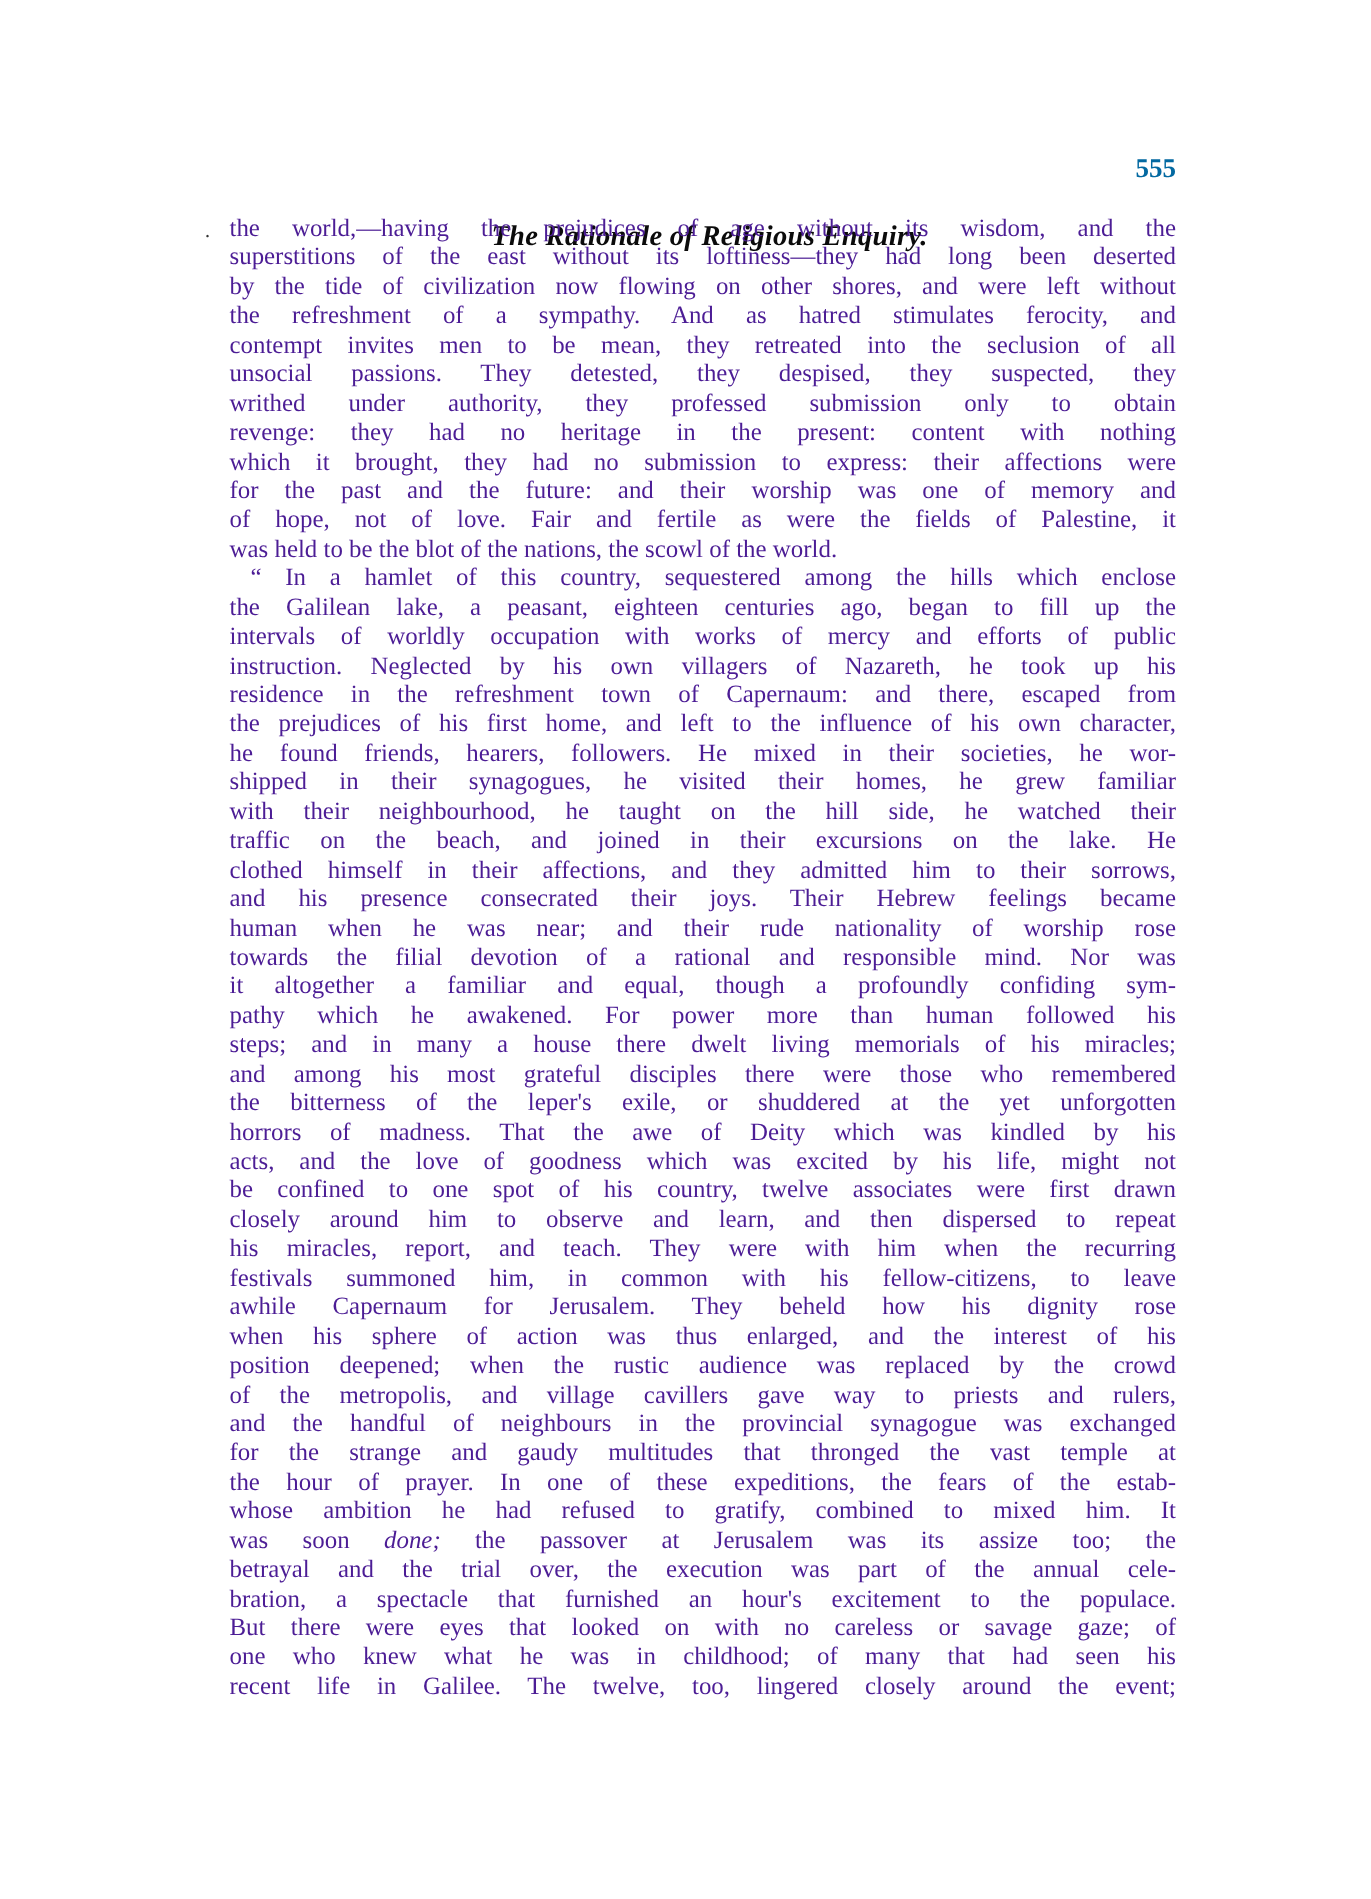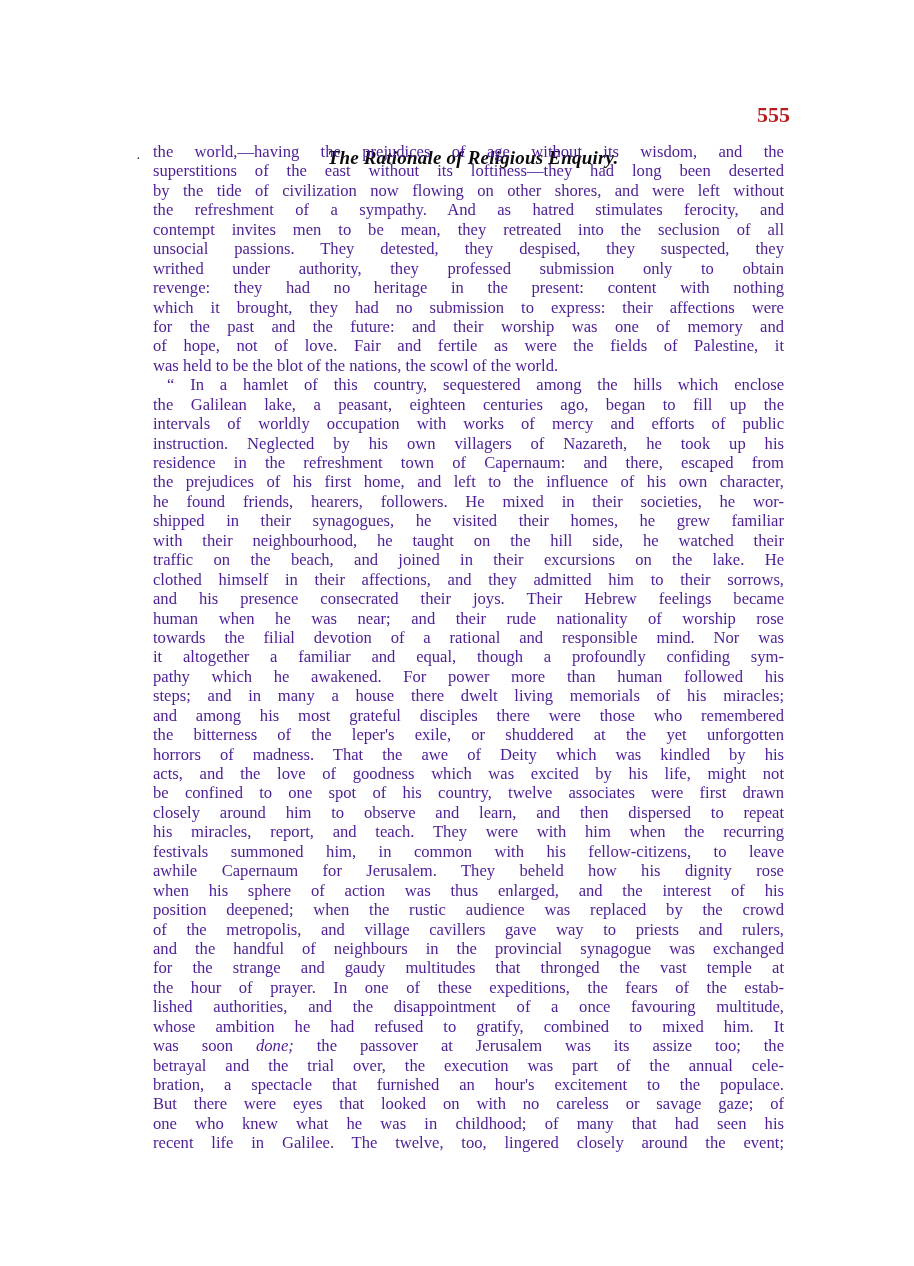--- a/index.html
+++ b/index.html
@@ -39,22 +39,22 @@
     font-size: 19px;
     letter-spacing: 0.2px;
     color: #0b0b0b;
     margin-top: 46px;
   }
   .page-number {
     position: absolute;
     left: 604px;
     top: 1px;
     font-weight: bold;
-    font-size: 22px;
-    color: #b91c1c;
+    font-size: 18px;
+    color: #0369a1;
   }
   .margin-dot {
     position: absolute;
     left: 136px;
     top: 151px;
     font-size: 14px;
     color: #333;
   }
   .body-text {
     position: absolute;
@@ -134,21 +134,20 @@
         <span class="line">closely around him to observe and learn, and then dispersed to repeat</span>
         <span class="line">his miracles, report, and teach. They were with him when the recurring</span>
         <span class="line">festivals summoned him, in common with his fellow-citizens, to leave</span>
         <span class="line">awhile Capernaum for Jerusalem. They beheld how his dignity rose</span>
         <span class="line">when his sphere of action was thus enlarged, and the interest of his</span>
         <span class="line">position deepened; when the rustic audience was replaced by the crowd</span>
         <span class="line">of the metropolis, and village cavillers gave way to priests and rulers,</span>
         <span class="line">and the handful of neighbours in the provincial synagogue was exchanged</span>
         <span class="line">for the strange and gaudy multitudes that thronged the vast temple at</span>
         <span class="line">the hour of prayer. In one of these expeditions, the fears of the estab-</span>
-        <span class="line">lished authorities, and the disappointment of a once favouring multitude,</span>
         <span class="line">whose ambition he had refused to gratify, combined to mixed him. It</span>
         <span class="line">was soon <em>done;</em> the passover at Jerusalem was its assize too; the</span>
         <span class="line">betrayal and the trial over, the execution was part of the annual cele-</span>
         <span class="line">bration, a spectacle that furnished an hour's excitement to the populace.</span>
         <span class="line">But there were eyes that looked on with no careless or savage gaze; of</span>
         <span class="line">one who knew what he was in childhood; of many that had seen his</span>
         <span class="line">recent life in Galilee. The twelve, too, lingered closely around the event;</span>
       </div>
   </div>
 

